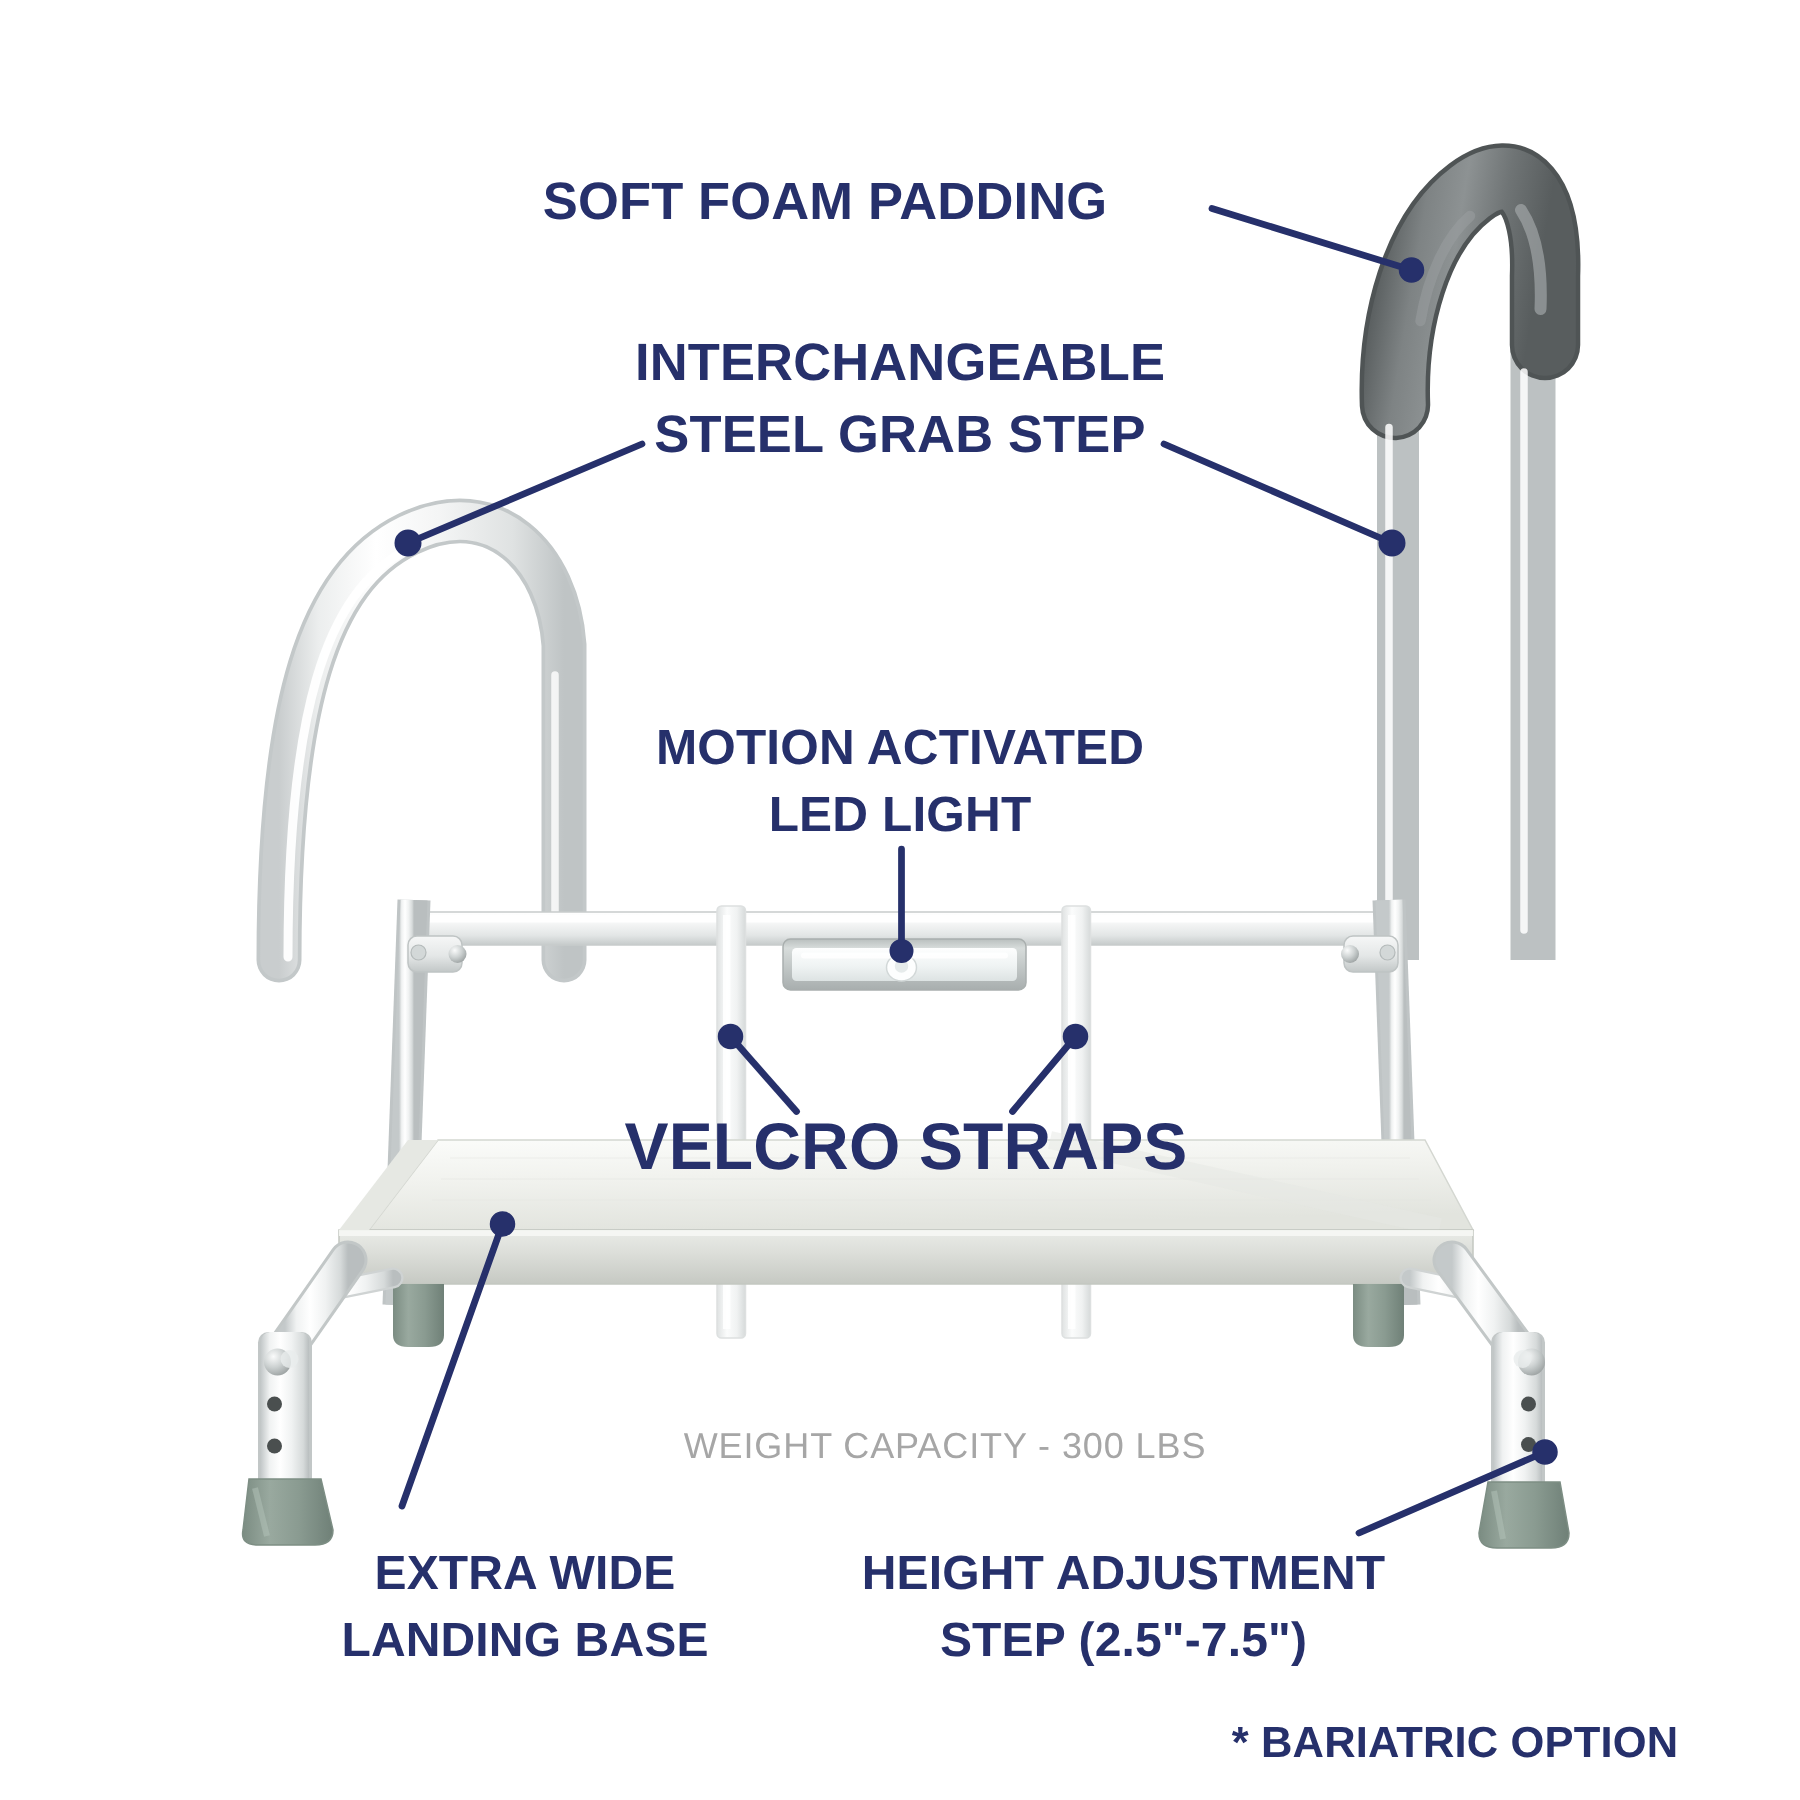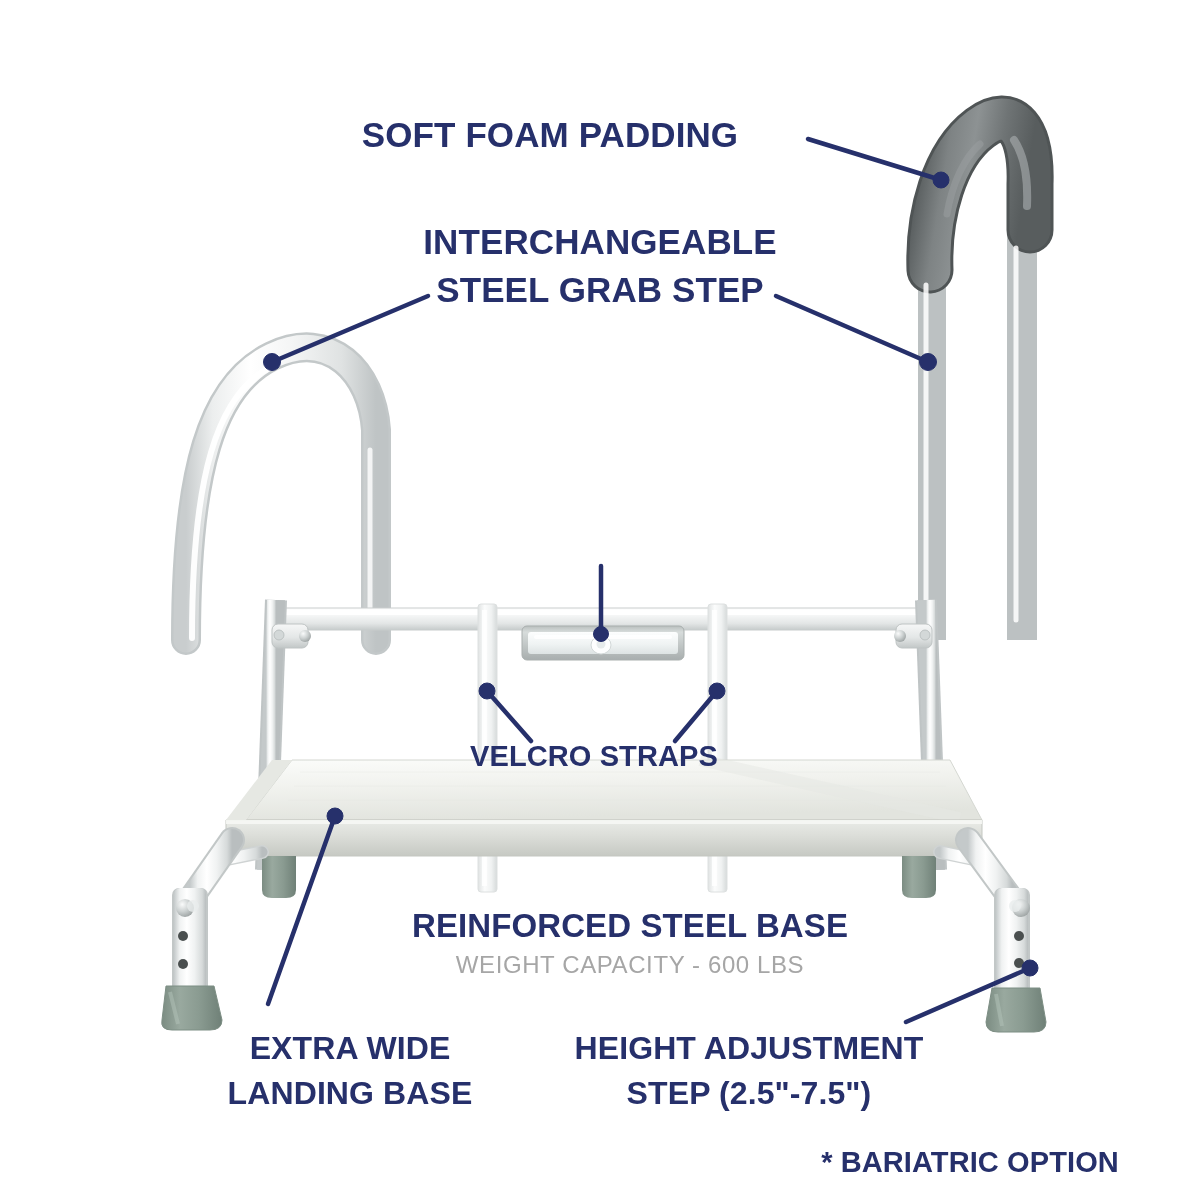--- a/index.html
+++ b/index.html
@@ -45,22 +45,22 @@
   }
   #c-grabbars {
     left: 330px; top: 218px; width: 540px;
     font-size: 35px; line-height: 1.38;
   }
   #c-led {
     left: 380px; top: 476px; width: 440px;
     font-size: 33px; line-height: 1.36;
   }
   #c-velcro {
-    left: 384px; top: 740px; width: 420px;
-    font-size: 29px;
+    left: 394px; top: 740px; width: 420px;
+    font-size: 44px;
   }
   #c-base {
     left: 330px; top: 908px; width: 600px;
     font-size: 33px;
   }
   #c-base-sub {
     left: 330px; top: 952px; width: 600px;
     font-size: 24px;
     letter-spacing: 0.6px;
   }
@@ -349,26 +349,27 @@
         <circle cx="1030" cy="968" r="8"></circle>
       </g>
     </g>
   </svg>
 
   <div class="callout" id="c-foam">SOFT FOAM PADDING</div>
 
   <div class="callout" id="c-grabbars">INTERCHANGEABLE
 STEEL GRAB STEP</div>
 
+  <div class="callout" id="c-led">MOTION ACTIVATED
+LED LIGHT</div>
 
   <div class="callout" id="c-velcro">VELCRO STRAPS</div>
 
-  <div class="callout" id="c-base">REINFORCED STEEL BASE</div>
-
-  <div class="callout sub" id="c-base-sub">WEIGHT CAPACITY - 600 LBS</div>
+
+  <div class="callout sub" id="c-base-sub">WEIGHT CAPACITY - 300 LBS</div>
 
   <div class="callout" id="c-landing">EXTRA WIDE
 LANDING BASE</div>
 
   <div class="callout" id="c-height">HEIGHT ADJUSTMENT
 STEP (2.5"-7.5")</div>
 
   <div class="callout" id="c-bariatric">* BARIATRIC OPTION</div>
 
 </div>

